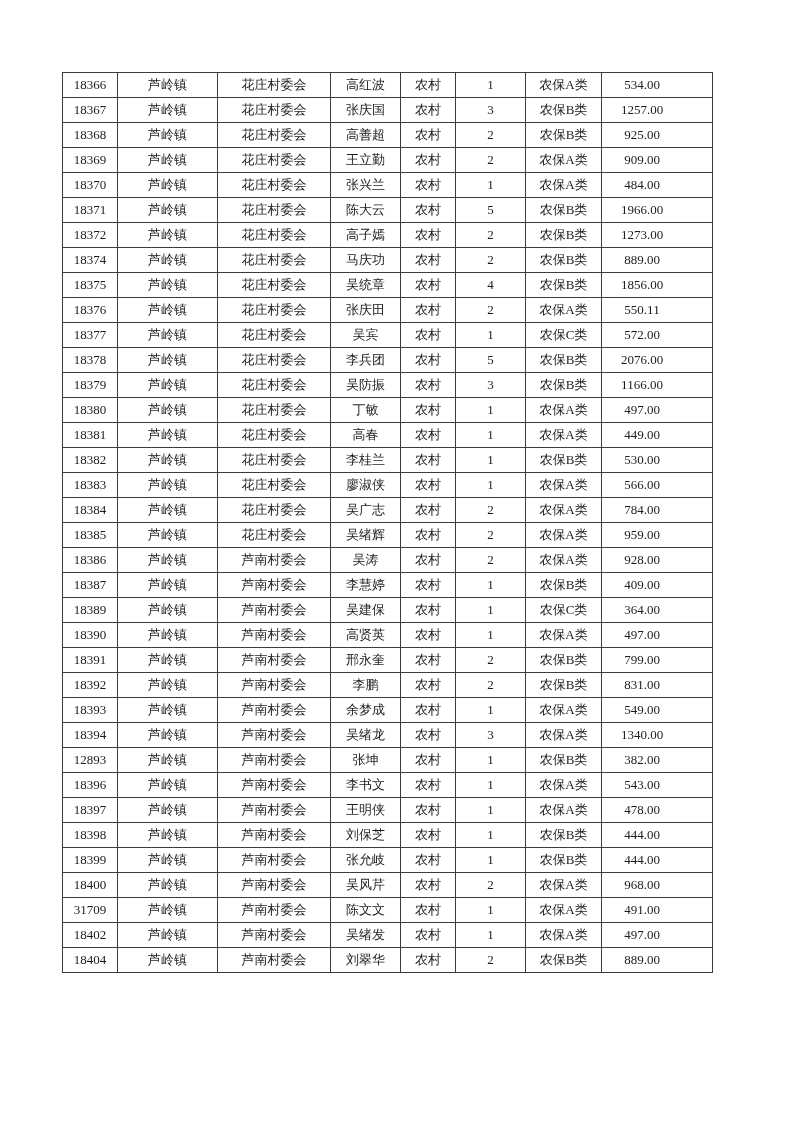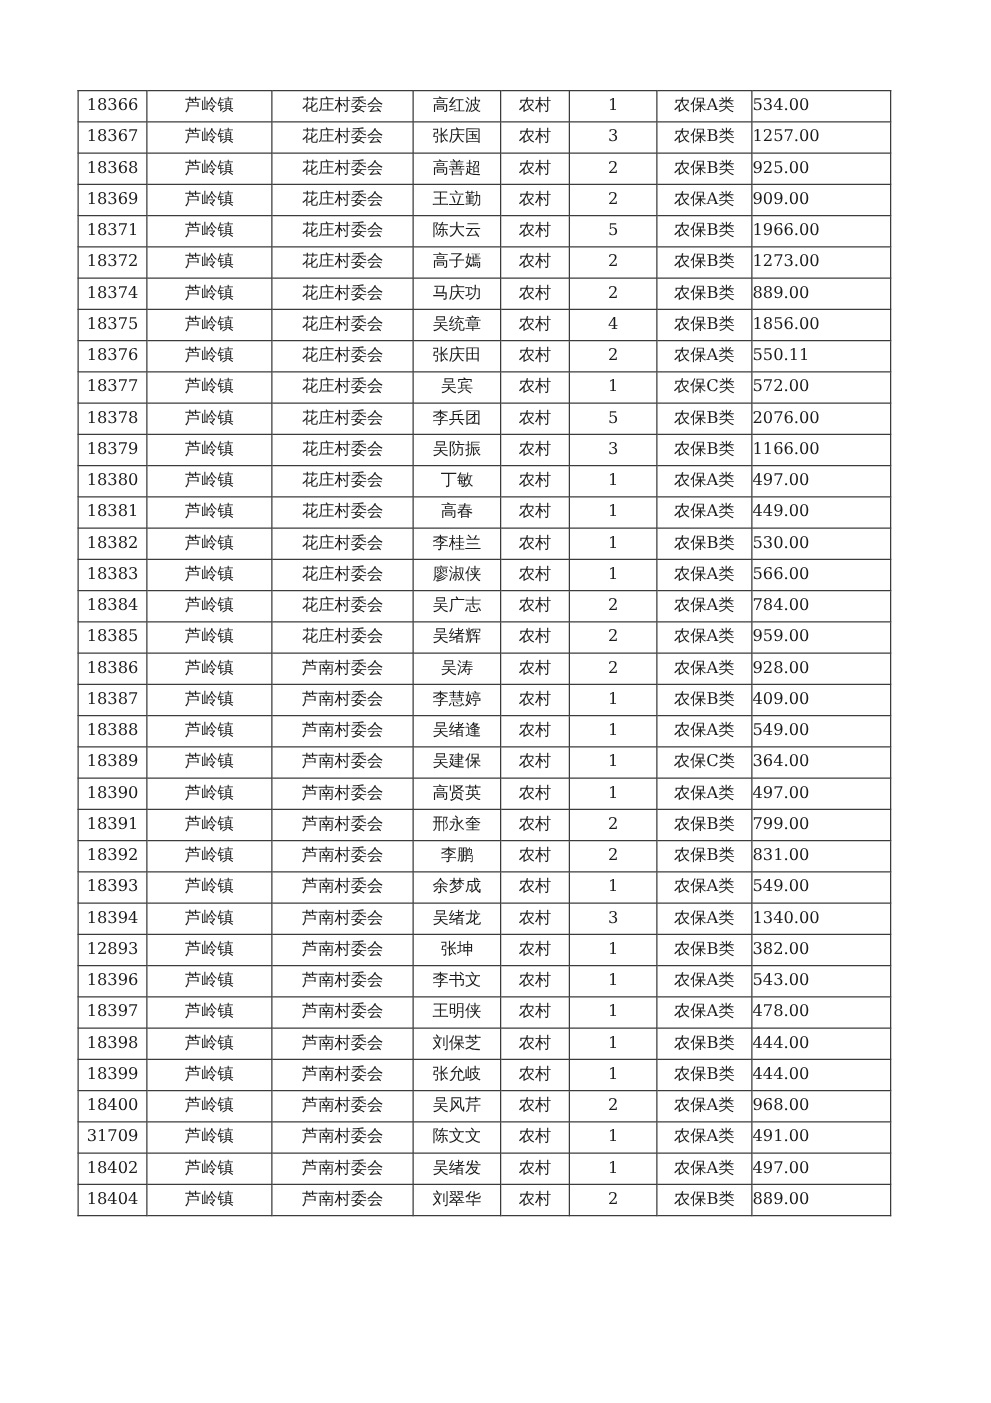--- a/index.html
+++ b/index.html
@@ -15,33 +15,34 @@
     color: #1c1c1c;
   }
   .sheet {
     position: absolute;
     left: 62px;
     top: 72px;
   }
   table.grid {
     border-collapse: collapse;
     table-layout: fixed;
+    font-family: Liberation Serif, serif;
   }
   table.grid td {
     border: 1px solid #3c3c3c;
     height: 24px;
     font-size: 13px;
     line-height: 24px;
     text-align: center;
     white-space: nowrap;
     overflow: hidden;
     padding: 0;
   }
   table.grid td.amount {
-    text-align: left;
+    text-align: center;
     padding-right: 30px;
   }
   col.c-id        { width: 55px; }
   col.c-town      { width: 100px; }
   col.c-village   { width: 113px; }
   col.c-name      { width: 70px; }
   col.c-residence { width: 55px; }
   col.c-count     { width: 70px; }
   col.c-instype   { width: 76px; }
   col.c-amount    { width: 111px; }
@@ -96,20 +97,30 @@
           <td>18369</td>
           <td>芦岭镇</td>
           <td>花庄村委会</td>
           <td>王立勤</td>
           <td>农村</td>
           <td>2</td>
           <td>农保A类</td>
           <td class="amount">909.00</td>
         </tr>
         <tr>
+          <td>18370</td>
+          <td>芦岭镇</td>
+          <td>花庄村委会</td>
+          <td>张兴兰</td>
+          <td>农村</td>
+          <td>1</td>
+          <td>农保A类</td>
+          <td class="amount">484.00</td>
+        </tr>
+        <tr>
           <td>18371</td>
           <td>芦岭镇</td>
           <td>花庄村委会</td>
           <td>陈大云</td>
           <td>农村</td>
           <td>5</td>
           <td>农保B类</td>
           <td class="amount">1966.00</td>
         </tr>
         <tr>
@@ -254,30 +265,20 @@
         </tr>
         <tr>
           <td>18387</td>
           <td>芦岭镇</td>
           <td>芦南村委会</td>
           <td>李慧婷</td>
           <td>农村</td>
           <td>1</td>
           <td>农保B类</td>
           <td class="amount">409.00</td>
-        </tr>
-        <tr>
-          <td>18388</td>
-          <td>芦岭镇</td>
-          <td>芦南村委会</td>
-          <td>吴绪逢</td>
-          <td>农村</td>
-          <td>1</td>
-          <td>农保A类</td>
-          <td class="amount">549.00</td>
         </tr>
         <tr>
           <td>18389</td>
           <td>芦岭镇</td>
           <td>芦南村委会</td>
           <td>吴建保</td>
           <td>农村</td>
           <td>1</td>
           <td>农保C类</td>
           <td class="amount">364.00</td>

